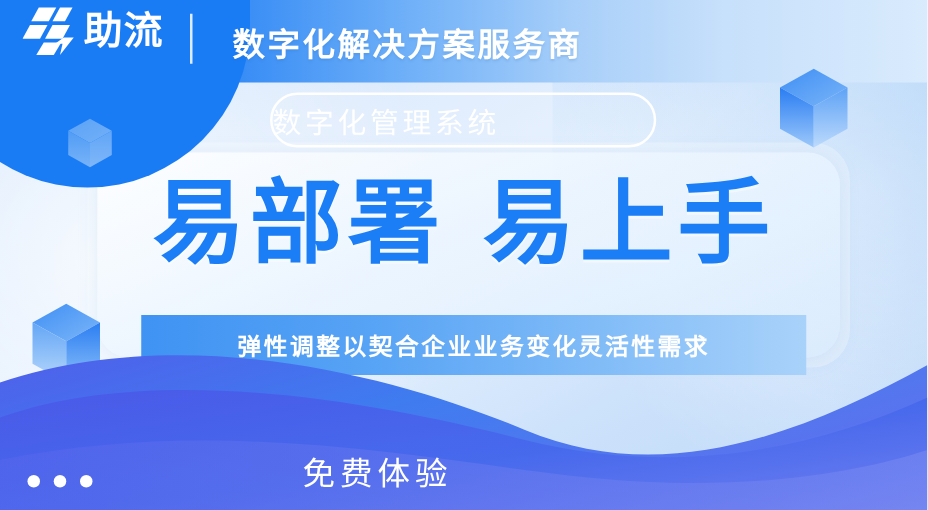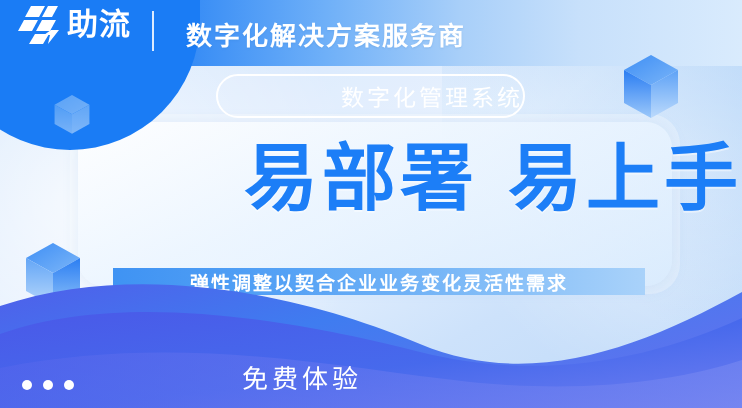--- a/index.html
+++ b/index.html
@@ -101,21 +101,21 @@
 
   
   .pill {
     position: absolute;
     left: 216px; top: 74px;
     width: 305px; height: 40px;
     border: 2px solid #ffffff;
     border-radius: 22px;
     display: flex;
     align-items: center;
-    justify-content: flex-end;
+    justify-content: flex-start;
     z-index: 6;
     background: rgba(255,255,255,0.10);
   }
   .pill-text {
     font-size: 23px;
     font-weight: 500;
     color: #ffffff;
     letter-spacing: 3px;
     white-space: nowrap;
   }
@@ -135,37 +135,37 @@
     border-radius: 26px;
     background: linear-gradient(160deg, rgba(255,255,255,0.88) 0%, rgba(235,245,255,0.82) 45%, rgba(216,235,254,0.70) 100%);
     box-shadow: 0 2px 16px rgba(120,170,220,0.18);
   }
 
   
   .headline {
     position: absolute;
     left: 0; top: 142px;
     width: 742px;
-    text-align: right;
+    text-align: center;
     font-size: 74px;
     font-weight: 900;
     color: #1c7ef7;
     letter-spacing: 4px;
     line-height: 1;
     white-space: nowrap;
     z-index: 7;
     text-shadow: 0 2px 0 rgba(255,255,255,0.45);
   }
   .headline .gap { display: inline-block; width: 30px; }
 
   
   .subtitle-band {
     position: absolute;
-    left: 113px; top: 268px;
-    width: 532px; height: 27px;
+    left: 113px; top: 252px;
+    width: 532px; height: 48px;
     background: linear-gradient(90deg, #3f93f3 0%, #57a3f5 35%, #7cb9f7 65%, #a9d2fa 100%);
     display: flex;
     align-items: center;
     justify-content: center;
     z-index: 7;
   }
   .subtitle-text {
     font-size: 19px;
     font-weight: 700;
     color: #ffffff;

